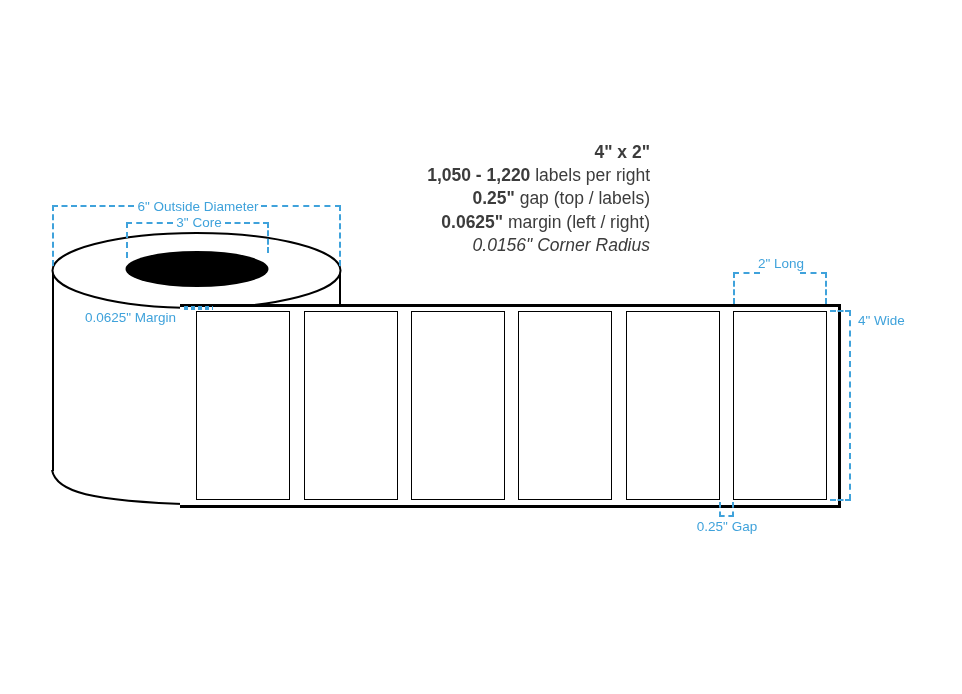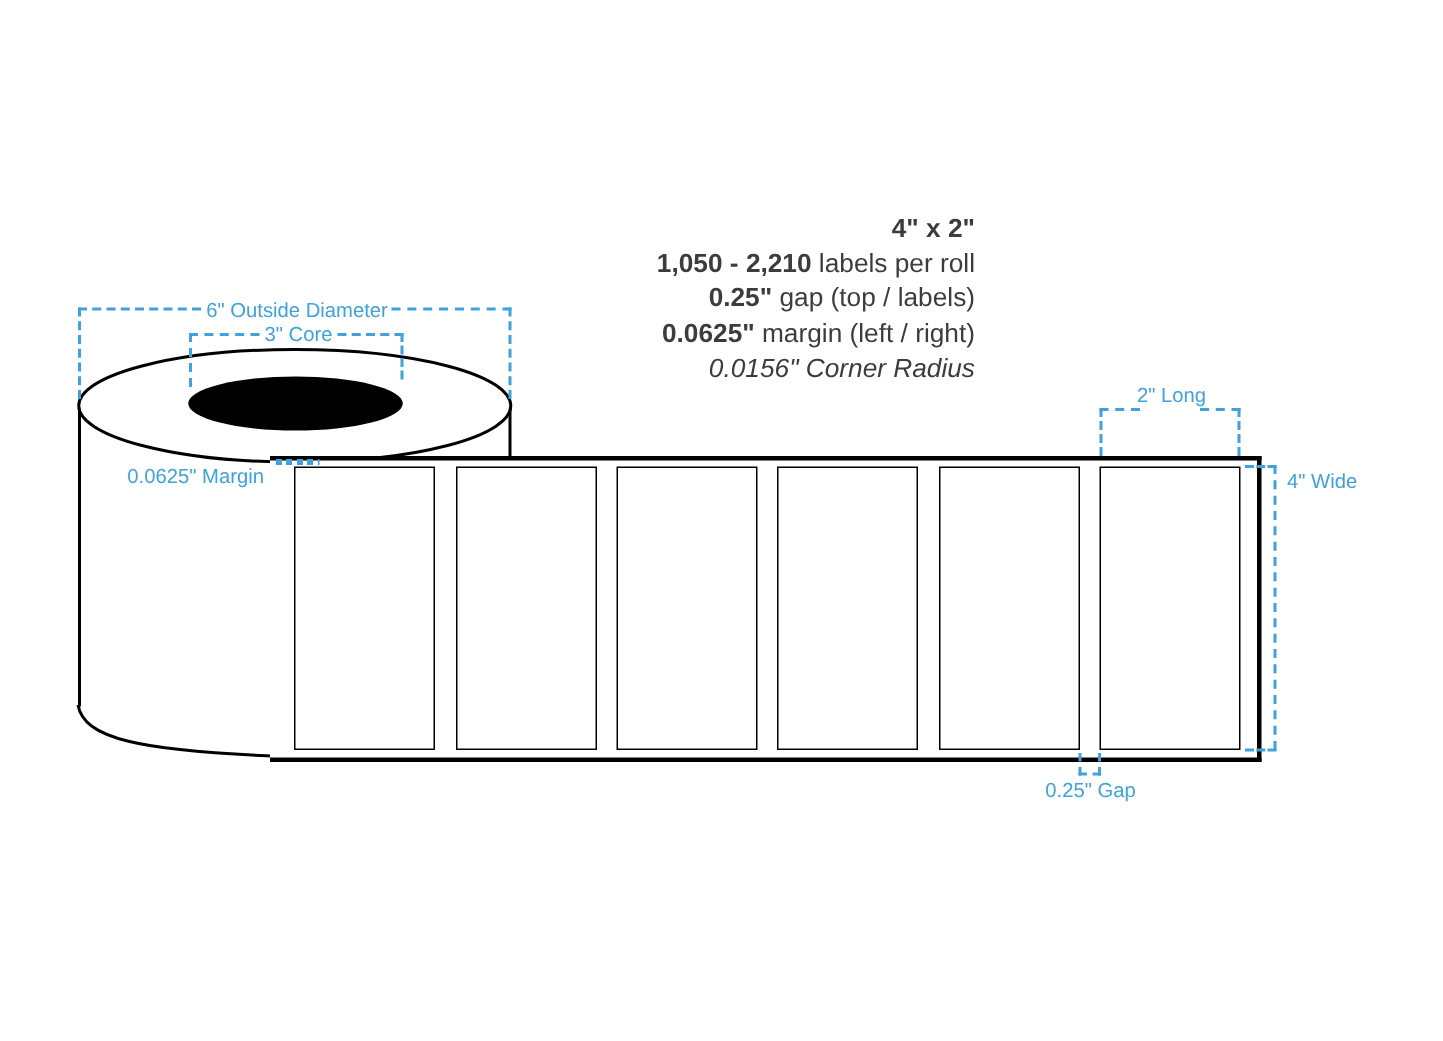--- a/index.html
+++ b/index.html
@@ -63,21 +63,21 @@
     border-bottom:2px dashed var(--blue);
   }
 </style>
 </head>
 <body>
 
 <div class="canvas">
 
   <div class="specs">
     <div class="b">4" x 2"</div>
-    <div><span class="b">1,050 - 2,210</span><span> labels per roll</span></div>
+    <div><span class="b">1,050 - 1,220</span><span> labels per right</span></div>
     <div><span class="b">0.25"</span><span> gap (top / labels)</span></div>
     <div><span class="b">0.0625"</span><span> margin (left / right)</span></div>
     <div class="italic">0.0156" Corner Radius</div>
   </div>
 
   <svg class="roll-svg" width="962" height="694" viewBox="0 0 962 694">
 
     <path d="M 52 270.5 A 144.5 37.5 0 0 0 341 270.5 L 341 504 L 180 504 Q 60 500 52 470 Z" fill="#ffffff" stroke="none"></path>
 
     <line x1="53" y1="270" x2="53" y2="471" stroke="#000000" stroke-width="2"></line>

